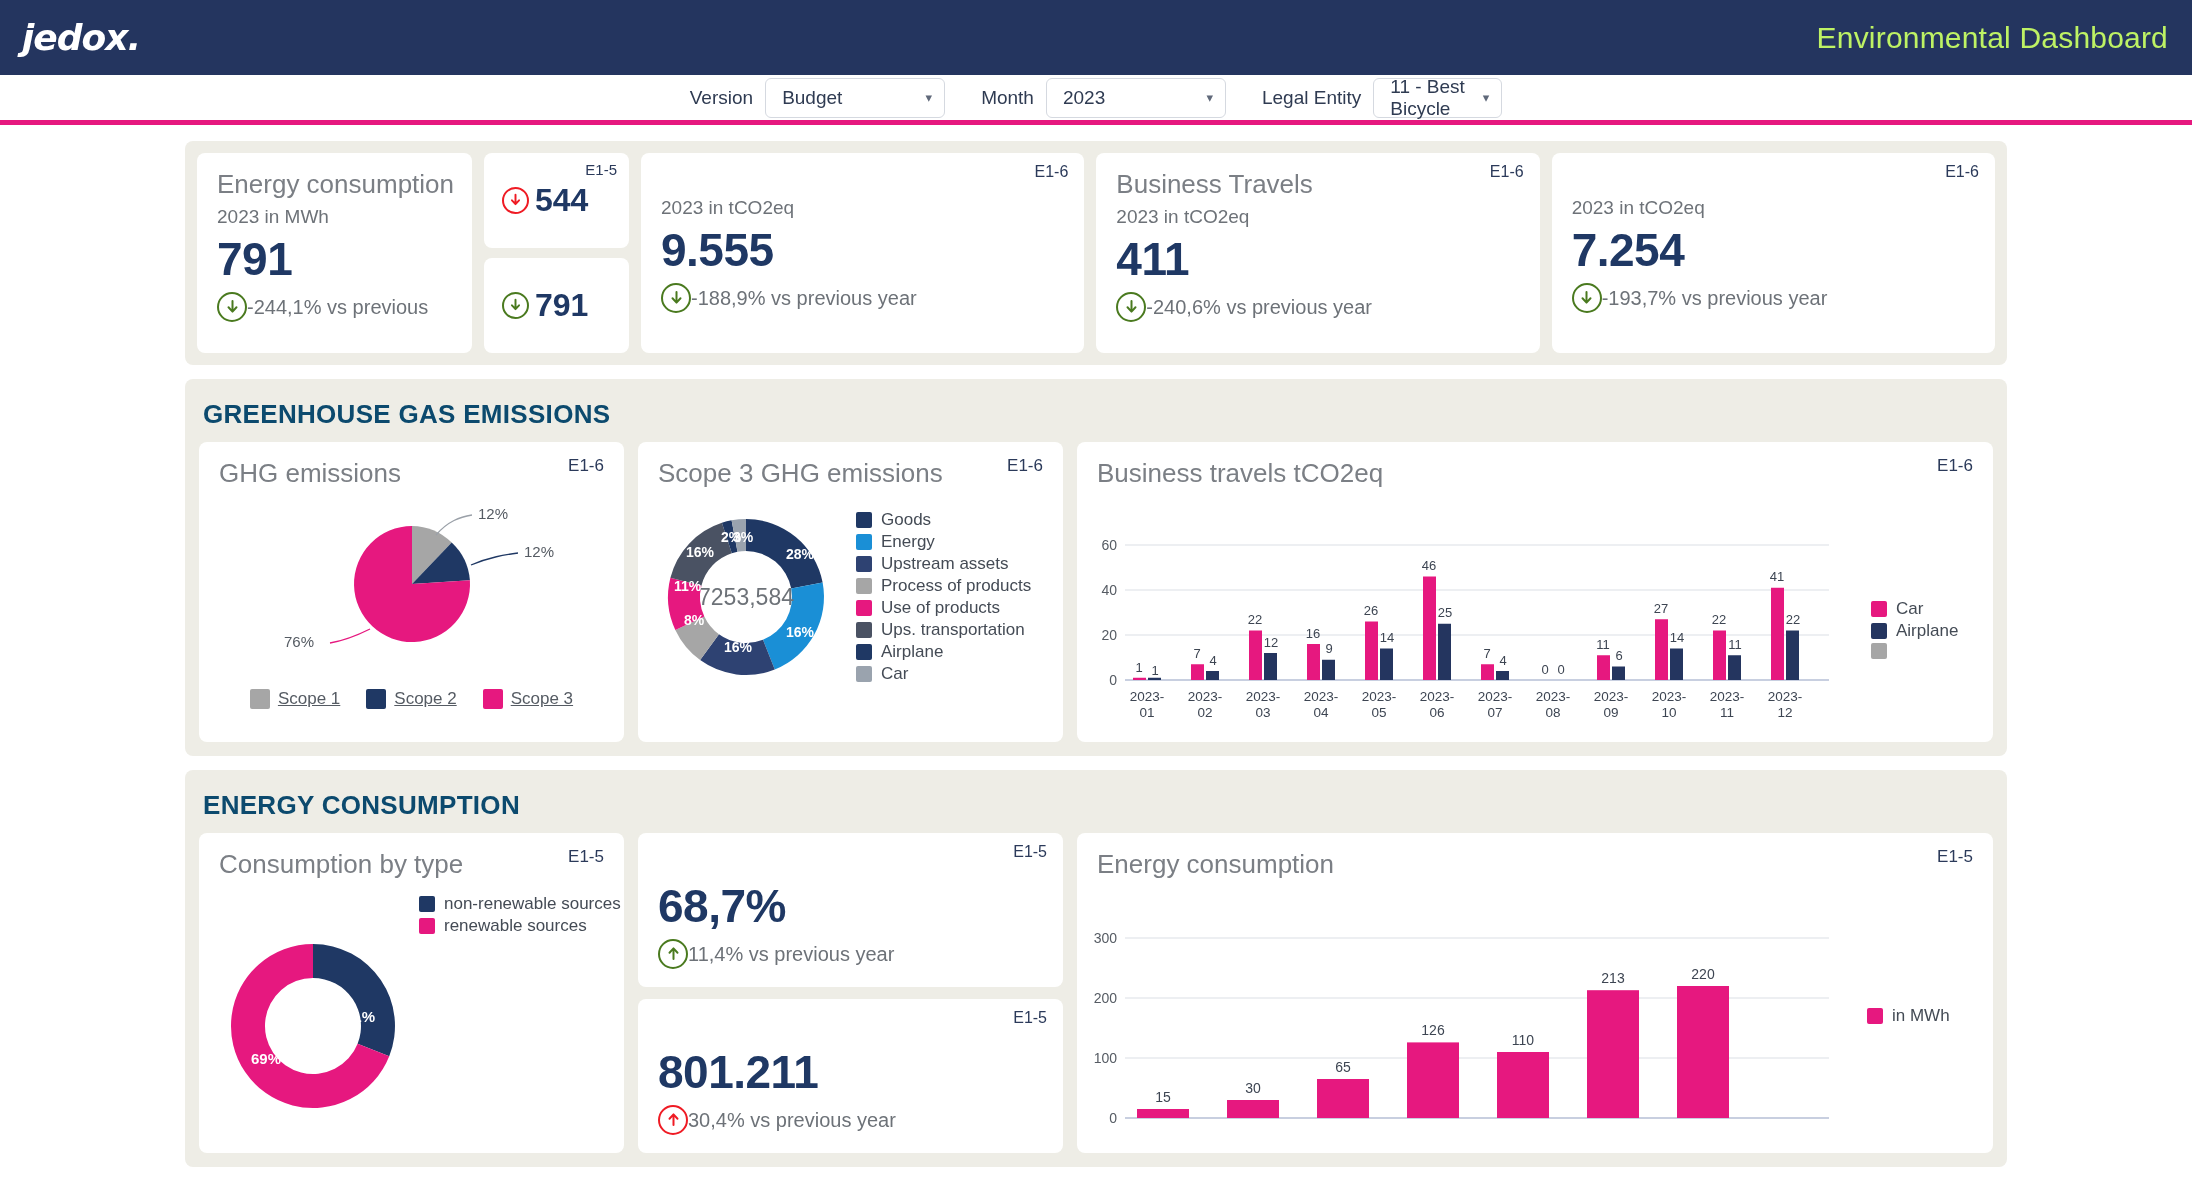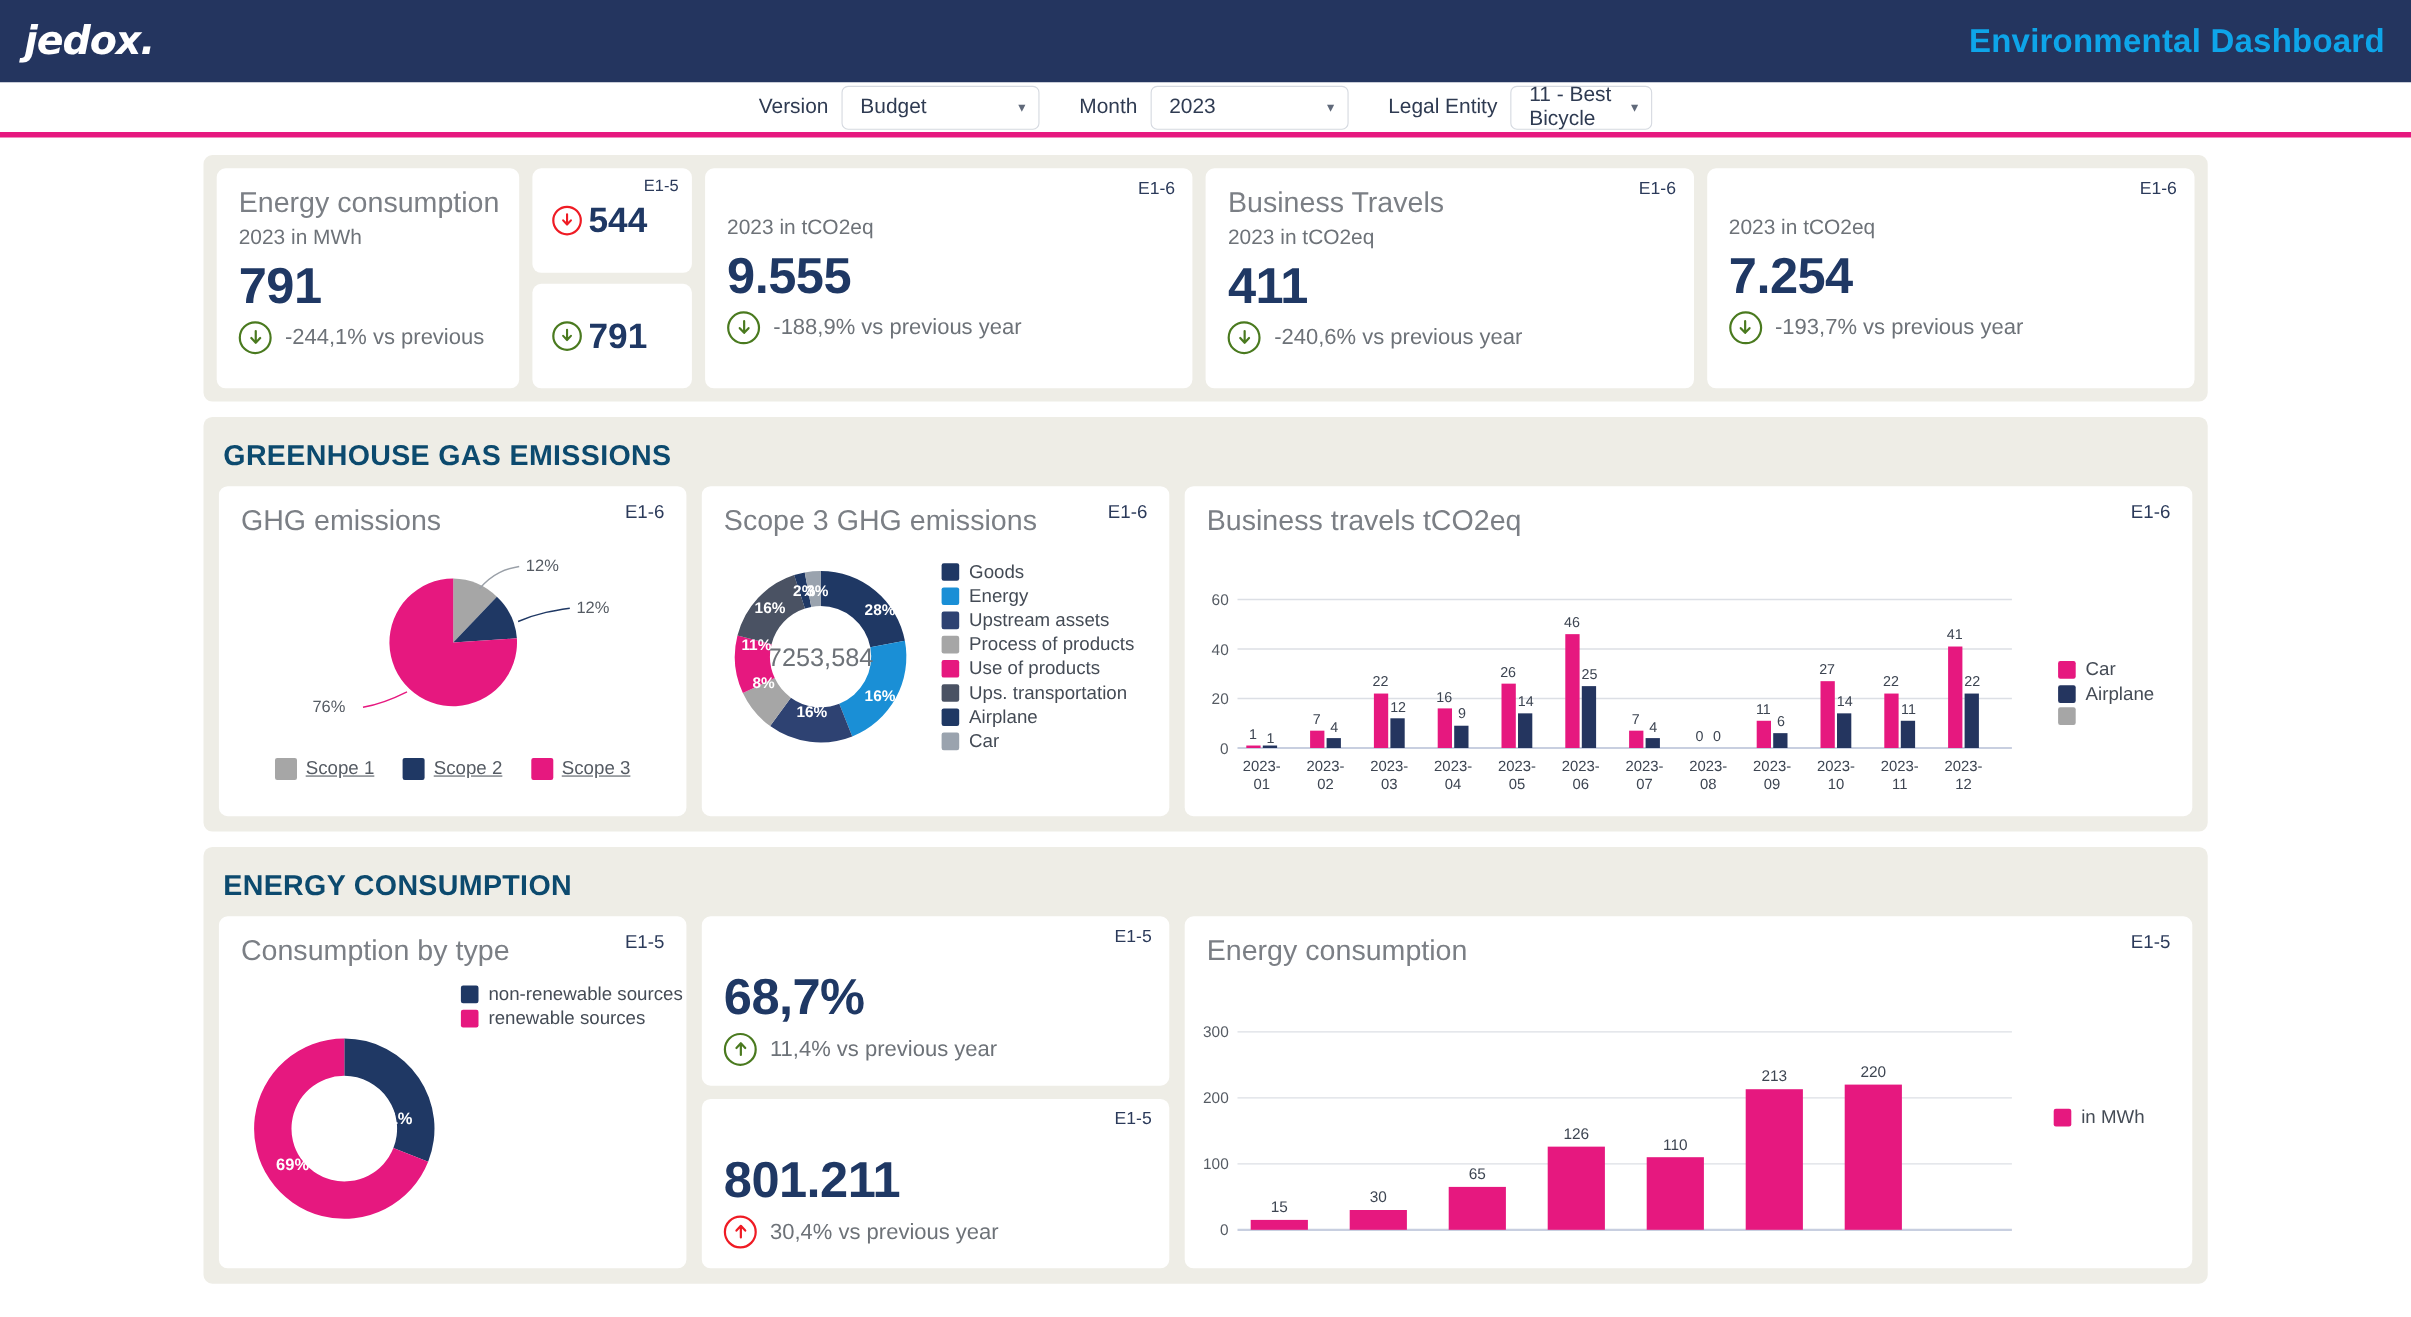--- a/index.html
+++ b/index.html
@@ -16,21 +16,21 @@
     display: flex; align-items: center; justify-content: space-between;
     padding: 0 22px;
   }
   .logo { display: flex; align-items: flex-end; }
   .logo-text {
     color: #ffffff; font-size: 36px; font-style: italic; font-weight: 700;
     letter-spacing: -1px; line-height: 1;
     font-family: "DejaVu Sans", sans-serif;
   }
   .page-title {
-    color: #0ea5e9; font-size: 30px; font-weight: 700; letter-spacing: .2px;
+    color: #bef264; font-size: 30px; font-weight: 400; letter-spacing: .2px;
     padding-right: 2px;
   }
 
   
   .filterbar {
     height: 50px; background: #ffffff;
     display: flex; align-items: center; justify-content: center;
     gap: 36px; border-bottom: 5px solid #e6187f;
   }
   .filter { display: flex; align-items: center; gap: 12px; }
@@ -68,21 +68,21 @@
   .card-title {
     font-size: 26px; color: #7b7f85; font-weight: 400;
     padding: 16px 0 0 20px;
   }
   .card-sub { font-size: 19px; color: #6d7278; padding: 6px 0 0 20px; }
   .bignum {
     font-size: 46px; color: #1f3864; font-weight: 700;
     padding: 4px 0 0 20px; letter-spacing: -.5px;
   }
   .delta {
-    display: flex; align-items: center; gap: 12px;
+    display: flex; align-items: center; 
     padding: 6px 0 0 20px; font-size: 20px; color: #6d7278;
   }
   .arrow {
     width: 30px; height: 30px; border-radius: 50%;
     border: 2.5px solid #4a7a1f; display: flex; align-items: center;
     justify-content: center; flex: 0 0 auto;
   }
   .arrow.red { border-color: #ef1b24; }
   .arrow svg { display: block; }
 

